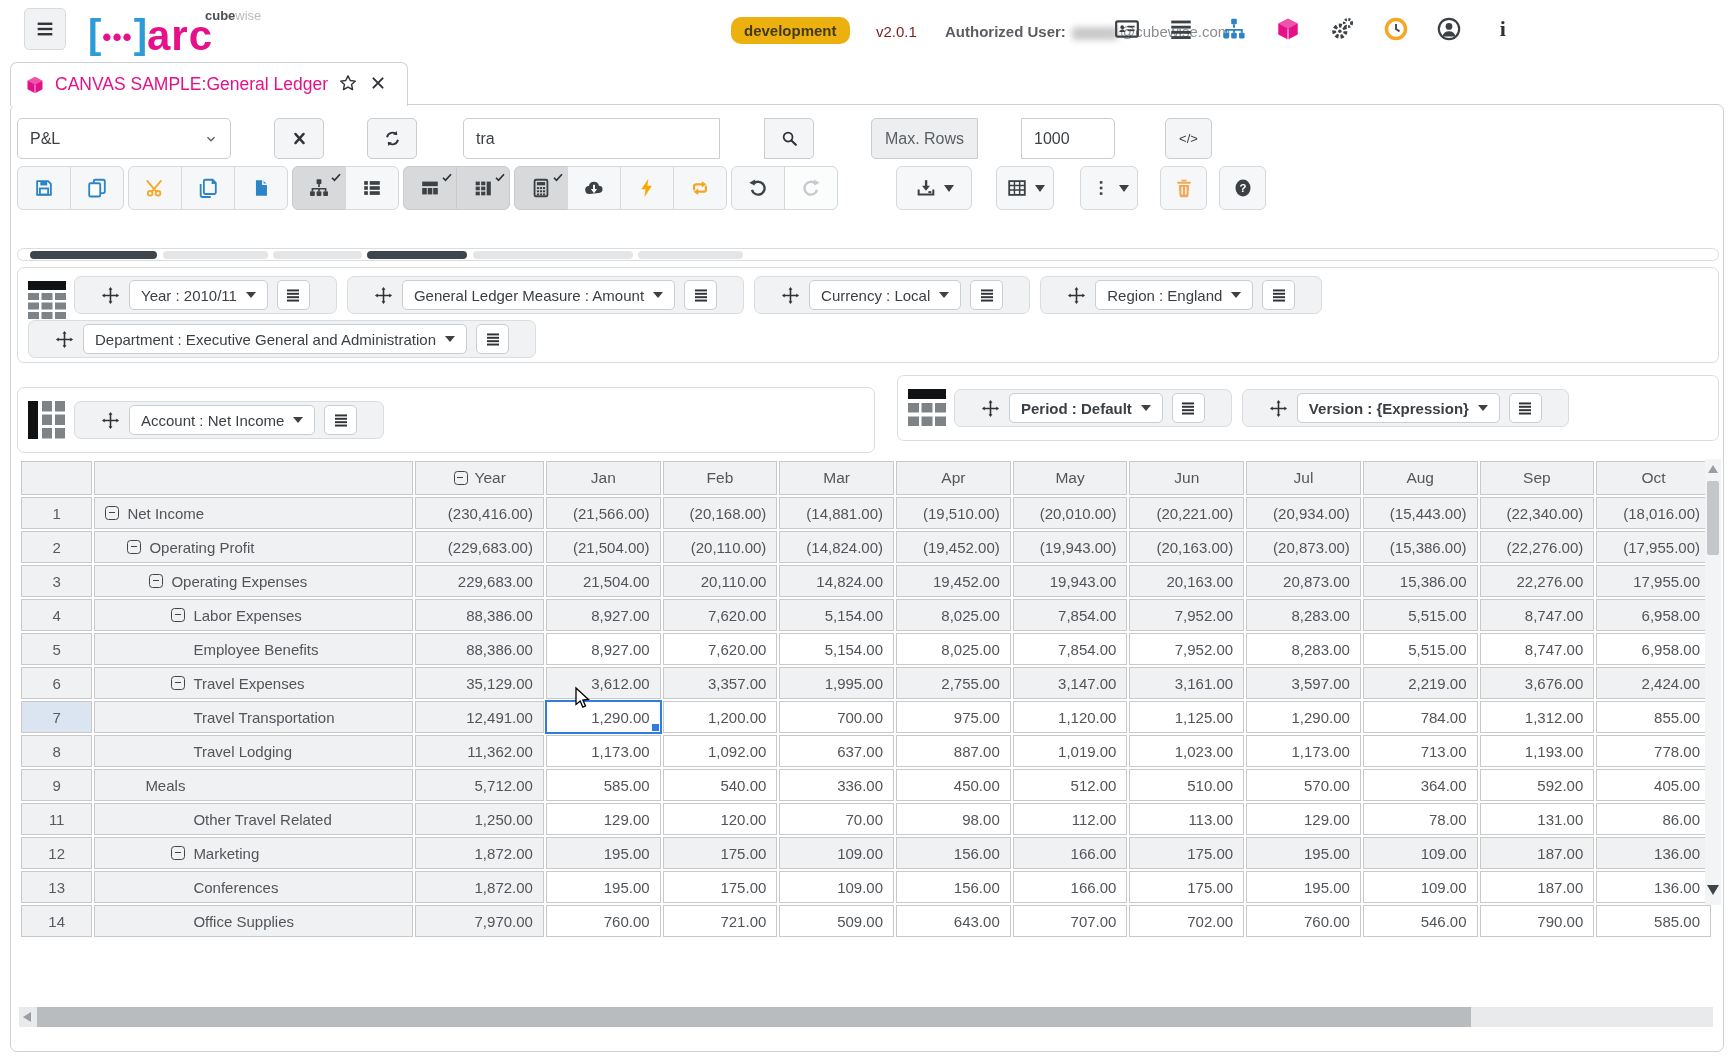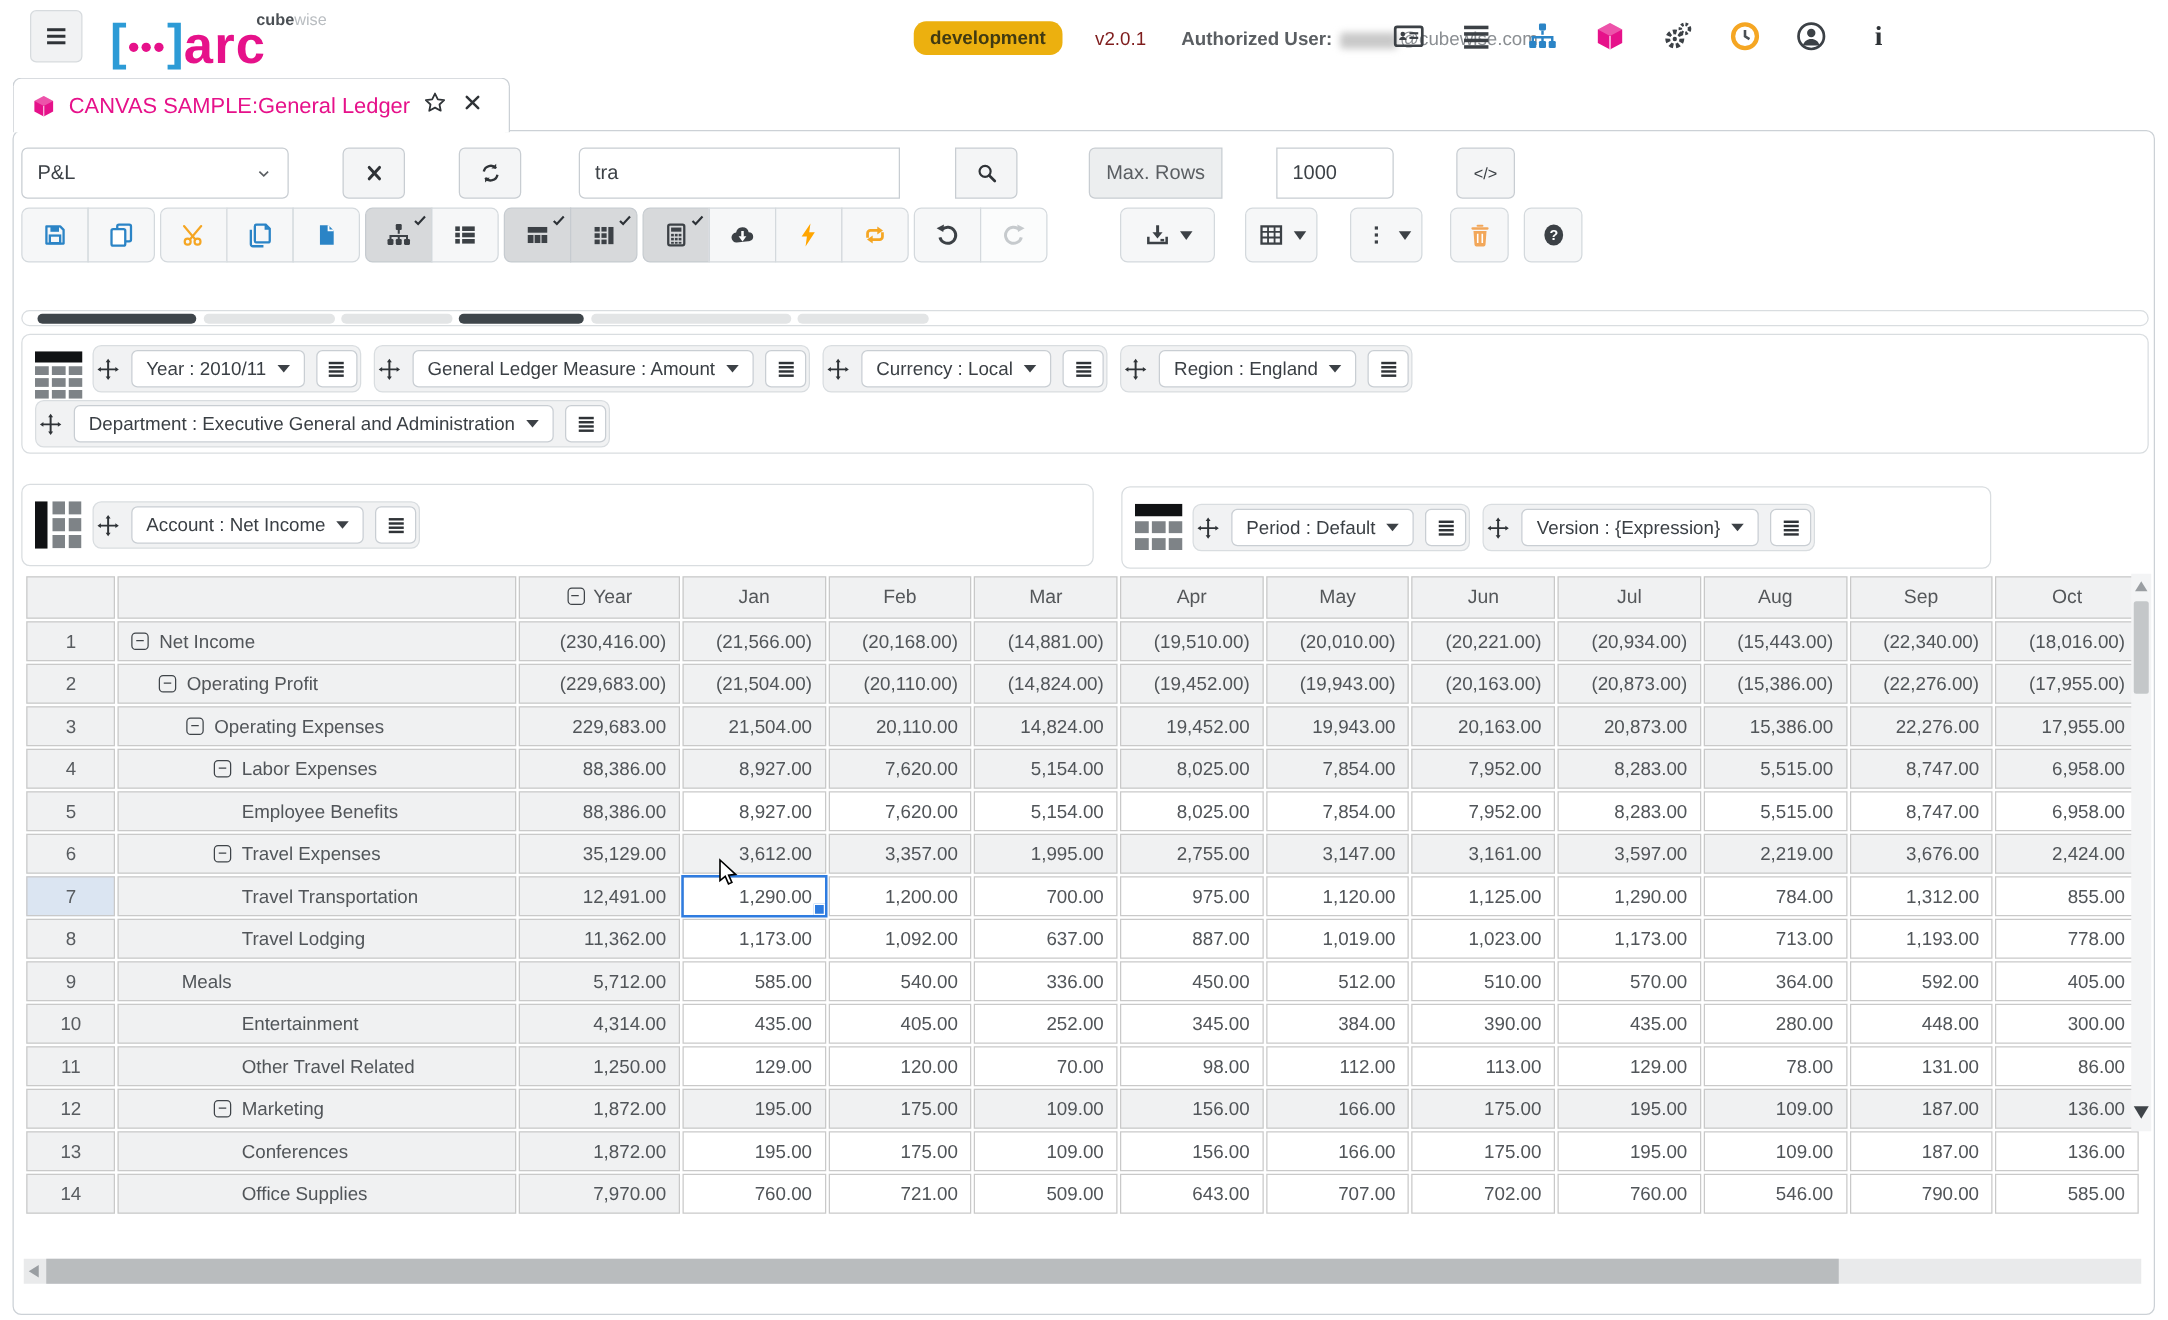--- a/index.html
+++ b/index.html
@@ -68,25 +68,25 @@
 
   
   .strip { left:6px; top:143px; width:1702px; height:13px; border:1px solid #d9dde0; border-radius:7px; background:#fff; }
   .strip div { position:absolute; top:2px; height:8px; border-radius:4px; }
   .sgd { background:#3f464b; } .sgl { background:#e3e5e6; }
 
   
   .zone { border:1px solid #d9dde0; border-radius:7px; background:#fff; }
   .zone-titles { left:6px; top:162px; width:1702px; height:96px; }
   .zone-rows { left:6px; top:270px; width:858px; height:66px;margin-top:12px; }
-  .zone-cols { left:886px; top:284px; width:696px; height:66px; }
+  .zone-cols { left:886px; top:270px; width:822px; height:66px;font-weight:bold; }
   .zicon { position:absolute; left:10px; top:13px; width:38px; height:38px; }
   .chips { position:absolute; left:56px; top:8px; display:flex; gap:10px; }
   .chips2 { top:52px; left:10px; }
-  .chip { background:#f1f2f3; border:1px solid #d9dde0; border-radius:7px; height:38px; display:flex; align-items:center; gap:9px; padding:0 2px; }
+  .chip { background:#f1f2f3; border:1px solid #d9dde0; border-radius:7px; height:38px; display:flex; align-items:center; gap:9px; padding:0 26px; }
   .chip .mv { width:19px; height:19px; color:#2f3337; cursor:grab; }
   .chip .mv svg { width:19px; height:19px; }
   .dd { background:#fff; border:1px solid #c9ced3; border-radius:5px; height:30px; display:flex; align-items:center; gap:9px; padding:0 11px; font-size:15px; color:#3a3f44; cursor:pointer; white-space:nowrap; }
   .dd .tri { border-left-width:5px; border-right-width:5px; border-top-width:6px; }
   .lbtn { background:#fff; border:1px solid #c9ced3; border-radius:5px; width:33px; height:30px; display:flex; align-items:center; justify-content:center; cursor:pointer; }
   .lbtn svg { width:18px; height:18px; color:#2f3337; }
 
   
   .gridwrap { left:8px; top:354px; width:1694px; height:552px; overflow:hidden; }
   table.grid { border-collapse:separate; border-spacing:2px; table-layout:fixed; }
@@ -863,37 +863,20 @@
               <td class="num white">336.00</td>
               <td class="num white">450.00</td>
               <td class="num white">512.00</td>
               <td class="num white">510.00</td>
               <td class="num white">570.00</td>
               <td class="num white">364.00</td>
               <td class="num white">592.00</td>
               <td class="num white">405.00</td>
             </tr>
             <tr>
-              <td class="rn">10</td>
-              <td class="">
-                <div class="acct" style="padding-left: 98px;">Entertainment</div>
-              </td>
-              <td class="num">4,314.00</td>
-              <td class="num white">435.00</td>
-              <td class="num white">405.00</td>
-              <td class="num white">252.00</td>
-              <td class="num white">345.00</td>
-              <td class="num white">384.00</td>
-              <td class="num white">390.00</td>
-              <td class="num white">435.00</td>
-              <td class="num white">280.00</td>
-              <td class="num white">448.00</td>
-              <td class="num white">300.00</td>
-            </tr>
-            <tr>
               <td class="rn">11</td>
               <td class="">
                 <div class="acct" style="padding-left: 98px;">Other Travel Related</div>
               </td>
               <td class="num">1,250.00</td>
               <td class="num white">129.00</td>
               <td class="num white">120.00</td>
               <td class="num white">70.00</td>
               <td class="num white">98.00</td>
               <td class="num white">112.00</td>

